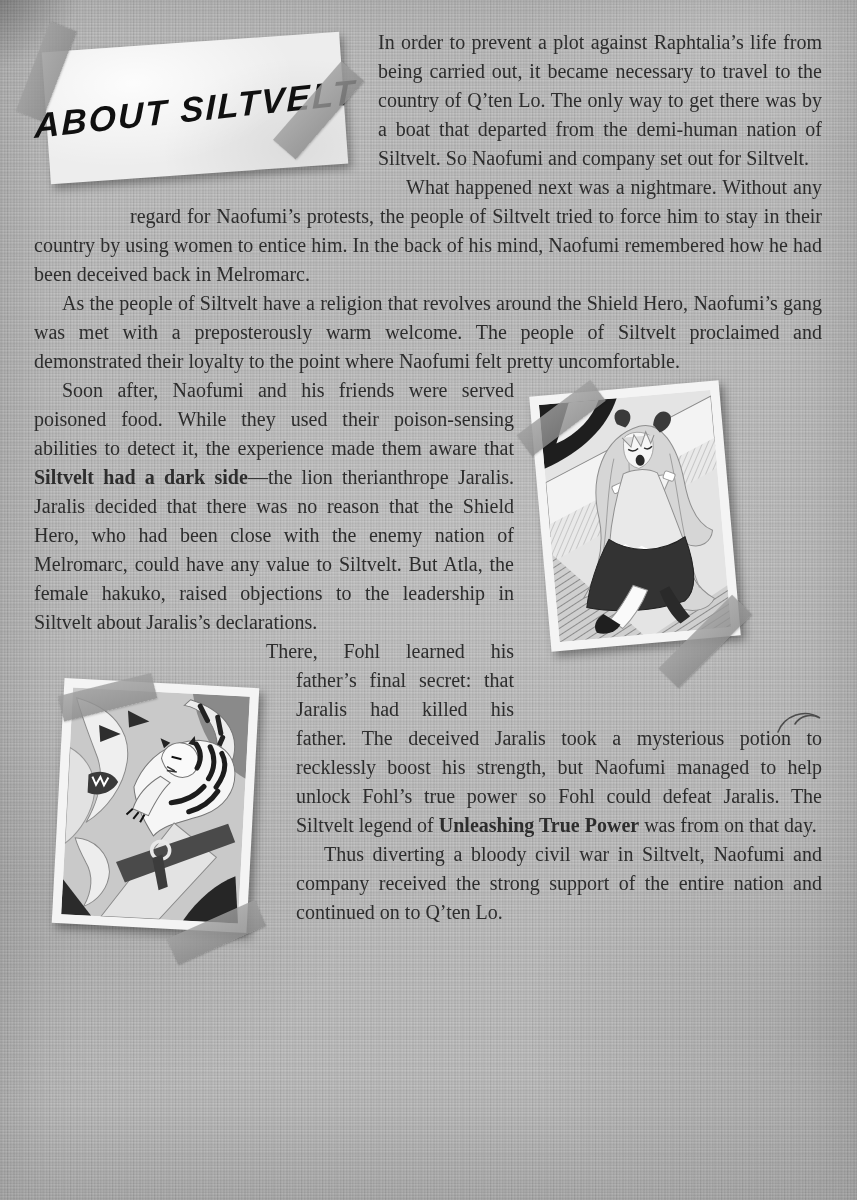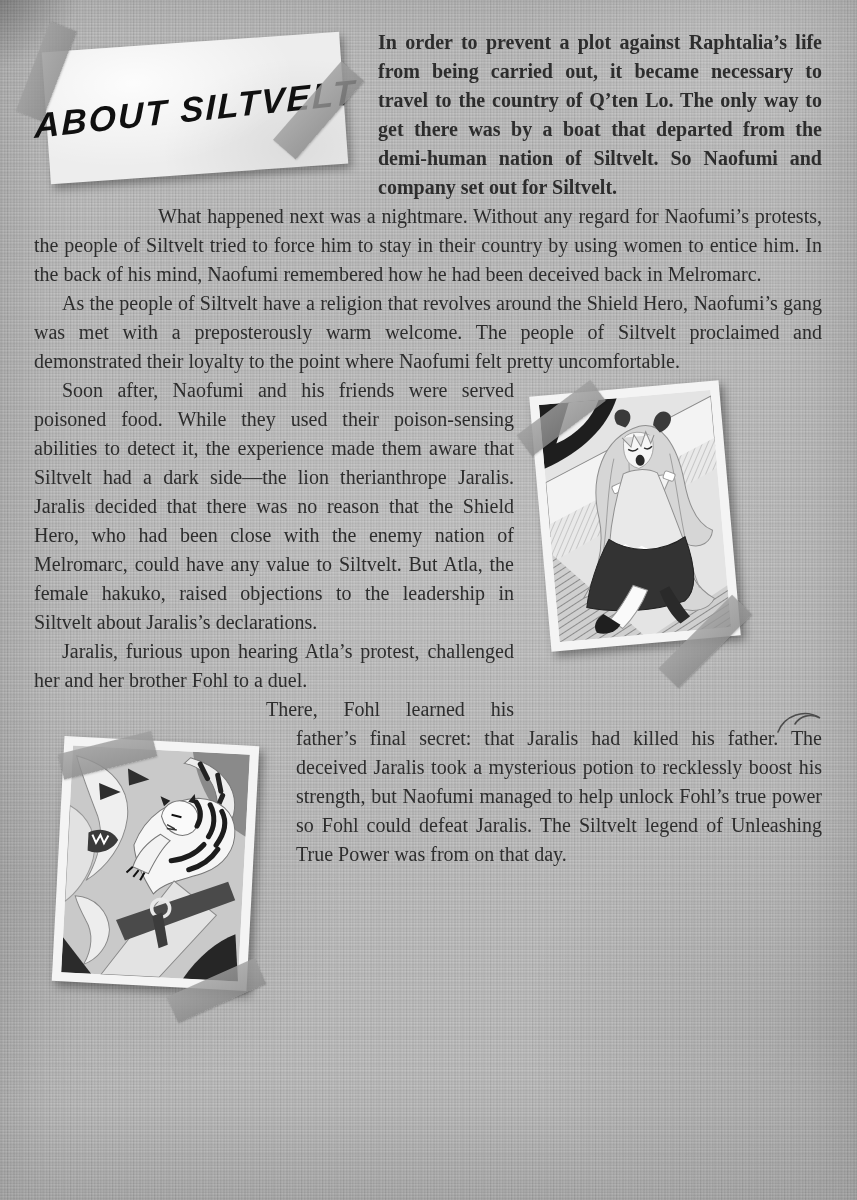--- a/index.html
+++ b/index.html
@@ -17,23 +17,23 @@
       repeating-linear-gradient(0deg, rgba(0,0,0,0.045) 0 1px, rgba(0,0,0,0) 1px 9px),
       repeating-linear-gradient(90deg, rgba(0,0,0,0.04) 0 1px, rgba(0,0,0,0) 1px 7px);
     box-shadow: inset 0 -50px 90px rgba(0,0,0,0.10), inset 0 25px 60px rgba(0,0,0,0.05);
   }
   .content{
     position:absolute;left:34px;top:28px;width:788px;
     font-family:"Liberation Serif","DejaVu Serif",serif;
     font-size:20px;line-height:29px;color:#2d2d2d;text-align:justify;
   }
   p.para{margin:0;text-indent:28px;}
-  p.no-indent{text-indent:0;font-weight:bold;}
+  p.no-indent{text-indent:0;}
   p.hang{text-indent:-30px;}
-  b{font-weight:normal;}
+  b{font-weight:bold;}
 
   
   .float-title{
     float:left;width:344px;height:190px;
     shape-outside: polygon(0 0, 344px 0, 344px 152px, 96px 152px, 96px 190px, 0 190px);
   }
   .title-card{
     position:relative;width:298px;height:132px;margin:14px 0 0 12px;
     transform:rotate(-4deg);
     background:#ededed;
@@ -140,21 +140,20 @@
           <path d="M78,188 C70,200 62,212 52,220 L64,230 C76,220 86,206 92,194 Z" fill="#fafafa" stroke="#999999"></path>
           <path d="M46,214 C38,218 34,226 38,232 C48,236 58,232 62,226 Z" fill="#1f1f1f"></path>
           <path d="M104,196 C108,210 114,222 122,230 L132,224 C124,212 118,200 114,192 Z" fill="#2a2a2a"></path>
         </svg>
         <span class="tape tape-raph-tl"></span>
         <span class="tape tape-raph-br"></span>
       </figure>
     </div>
 
     <p class="para"><span>Soon after, Naofumi and his friends were served poisoned food. While they used their poison-sensing abilities to detect it, the experience made them aware that </span><b>Siltvelt had a dark side</b><span>—the lion therianthrope Jaralis. Jaralis decided that there was no reason that the Shield Hero, who had been close with the enemy nation of Melromarc, could have any value to Siltvelt. But Atla, the female hakuko, raised objections to the leadership in Siltvelt about Jaralis’s declarations.</span></p>
-    <p class="para">Jaralis, furious upon hearing Atla’s protest, challenged her and her brother Fohl to a duel.</p>
 
     <div class="float-photo-left">
       <figure class="photo photo-jaralis">
         <svg width="177" height="227" viewBox="0 0 177 227">
           <rect width="177" height="227" fill="#c9c9c9"></rect>
           <path d="M120,0 L177,0 L177,82 C148,68 127,36 120,0 Z" fill="#8a8a8a"></path>
 
           <path d="M118,6 C150,14 168,34 164,60 C160,80 140,88 124,80 C140,74 150,60 146,44 C142,28 130,14 112,12 Z" fill="#ececec" stroke="#777777"></path>
           <path d="M128,12 L136,26 M146,22 L150,38 M152,42 L146,58 M142,62 L130,74" stroke="#222222" stroke-width="5" fill="none" stroke-linecap="round"></path>
 
@@ -184,19 +183,20 @@
 
           <path d="M122,227 C136,204 154,188 172,180 L177,227 Z" fill="#262626"></path>
           <path d="M0,192 L30,227 L0,227 Z" fill="#2b2b2b"></path>
         </svg>
         <span class="tape tape-lion-tl"></span>
         <span class="tape tape-lion-br"></span>
       </figure>
     </div>
 
     <p class="para hang"><span>There, Fohl learned  his father’s final secret: that Jaralis had killed his father. The deceived Jaralis took a mysterious potion to recklessly boost his strength, but Naofumi managed to help unlock Fohl’s true power so Fohl could defeat Jaralis. The Siltvelt legend of </span><b>Unleashing True Power</b><span> was from on that day.</span></p>
+    <p class="para">Thus diverting a bloody civil war in Siltvelt, Naofumi and company received the strong support of the entire nation and continued on to Q’ten Lo.</p>
 
   </div>
 
   <svg class="scratch" viewBox="0 0 48 34">
     <path d="M2,26 C8,10 28,2 44,12 C34,7 24,10 19,18" fill="none" stroke="#4c4c4c" stroke-width="1.6" stroke-linecap="round"></path>
   </svg>
 </div>
 
 </body></html>

